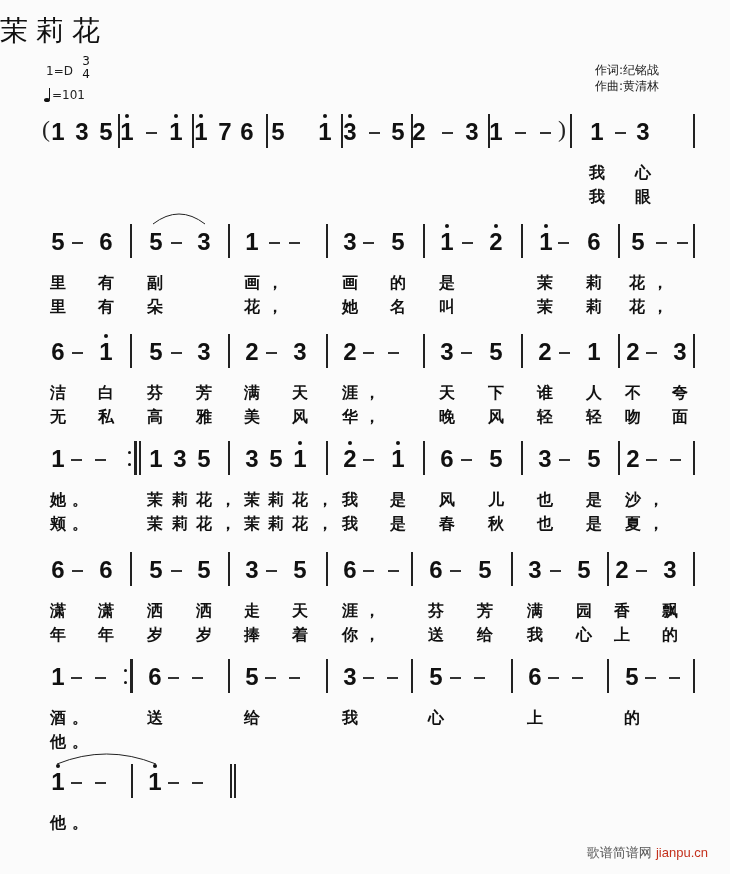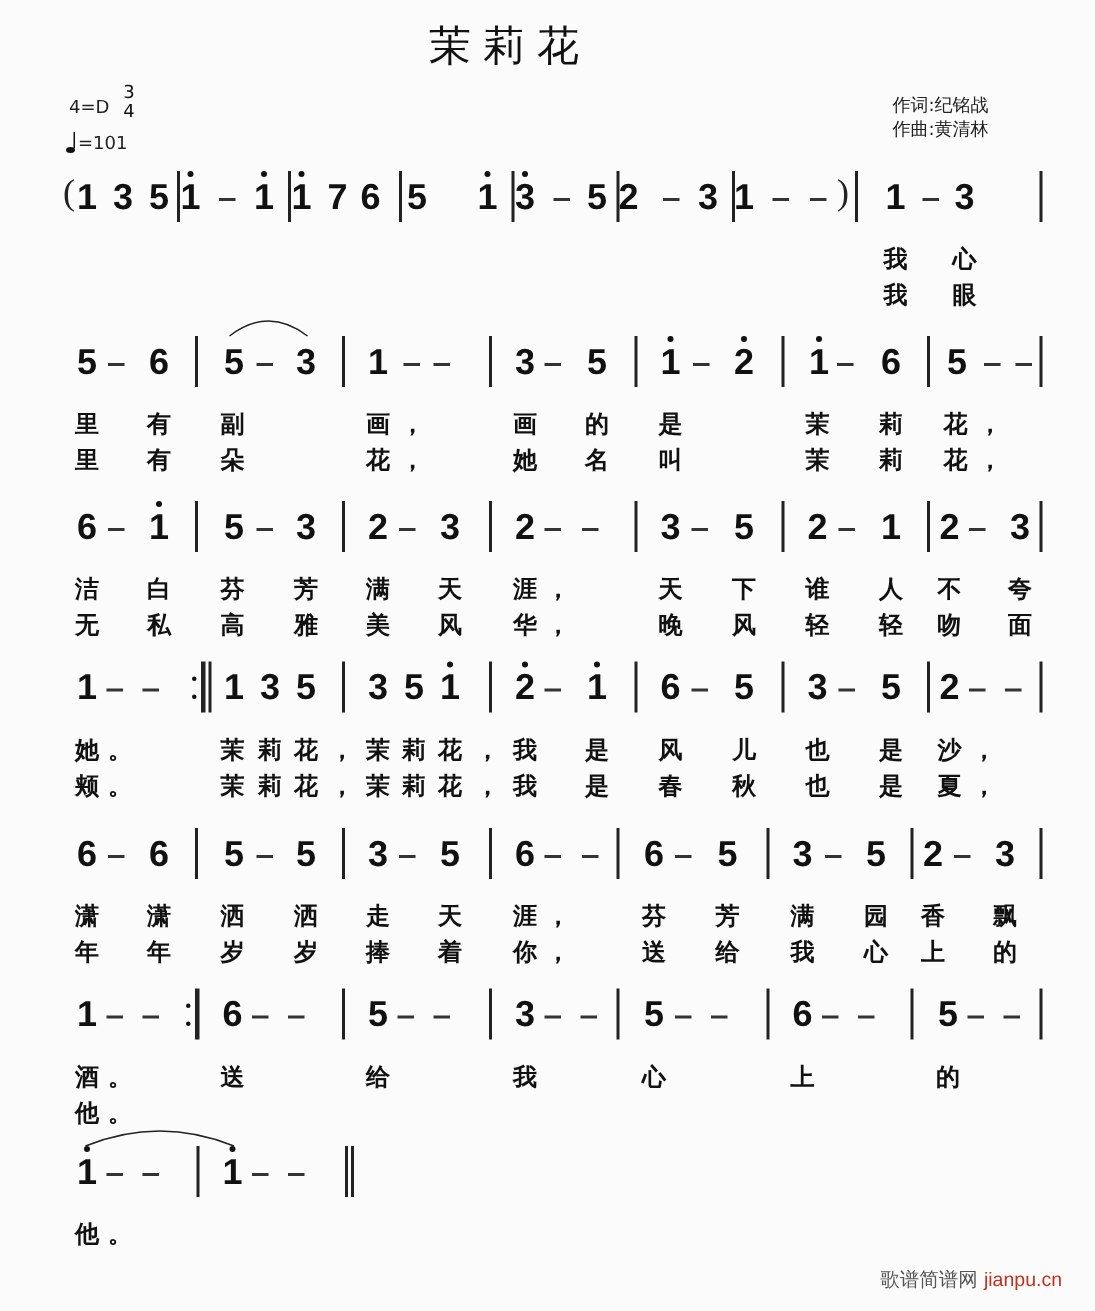--- a/index.html
+++ b/index.html
@@ -4,21 +4,21 @@
 <style>
   html, body { margin: 0; padding: 0; }
   body {
     width: 730px; height: 874px; position: relative; overflow: hidden;
     background: #fbfbfb;
     font-family: "DejaVu Sans", sans-serif;
     color: #111;
   }
   .abs { position: absolute; }
   .title {
-    left: 0; width: 680px; top: 12px; text-align: center;
+    left: 0; width: 680px; top: 12px; text-align: left;
     font-size: 28px; letter-spacing: 8px; color: #111;
   }
   .meta { font-size: 12px; font-family: "DejaVu Sans", sans-serif; color: #222; }
   .frac { font-size: 12px; text-align: center; line-height: 13px; }
   .credits { font-size: 12px; line-height: 16px; color: #222; }
   .note {
     position: absolute; font-family: "Liberation Sans", sans-serif;
     font-weight: bold; font-size: 24px; line-height: 24px; color: #111;
     transform: translateX(-50%);
   }
@@ -35,21 +35,21 @@
   .paren { position: absolute; font-size: 24px; font-family: "Liberation Serif", serif; color: #222; }
   .watermark { right: 22px; bottom: 12px; font-size: 13px; color: #555; margin-top: 40px; }
   .watermark .wm-en { color: #c4301c; font-family: "Liberation Sans", sans-serif; }
   svg.tie { position: absolute; overflow: visible; }
 </style>
 </head>
 <body>
 
 <div class="abs title">茉莉花</div>
 
-<div class="abs meta" style="left:46px; top:64px;">4=D</div>
+<div class="abs meta" style="left:46px; top:64px;">1=D</div>
 <div class="abs frac" style="left:80px; top:55px; width:12px;">
   <div>3</div>
   <div>4</div>
 </div>
 <div class="abs meta" style="left:44px; top:88px;">
   <span style="display:inline-block; position:relative; width:8px; height:14px; vertical-align:bottom;">
     <span style="position:absolute; left:5px; top:0; width:1px; height:11px; background:#111;"></span>
     <span style="position:absolute; left:0; bottom:0; width:6px; height:4px; border-radius:50%; background:#111;"></span>
   </span><span>=101</span>
 </div>

